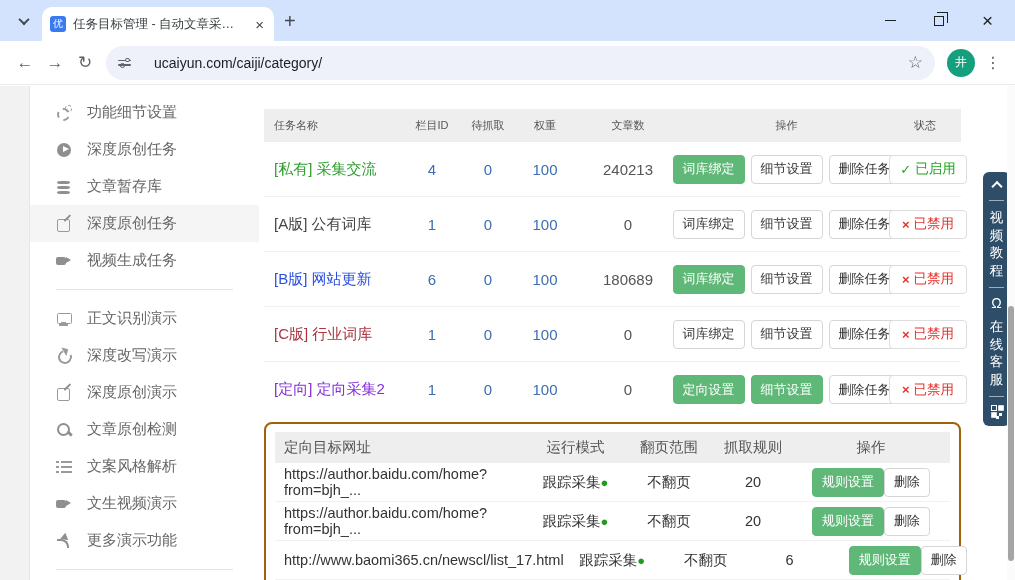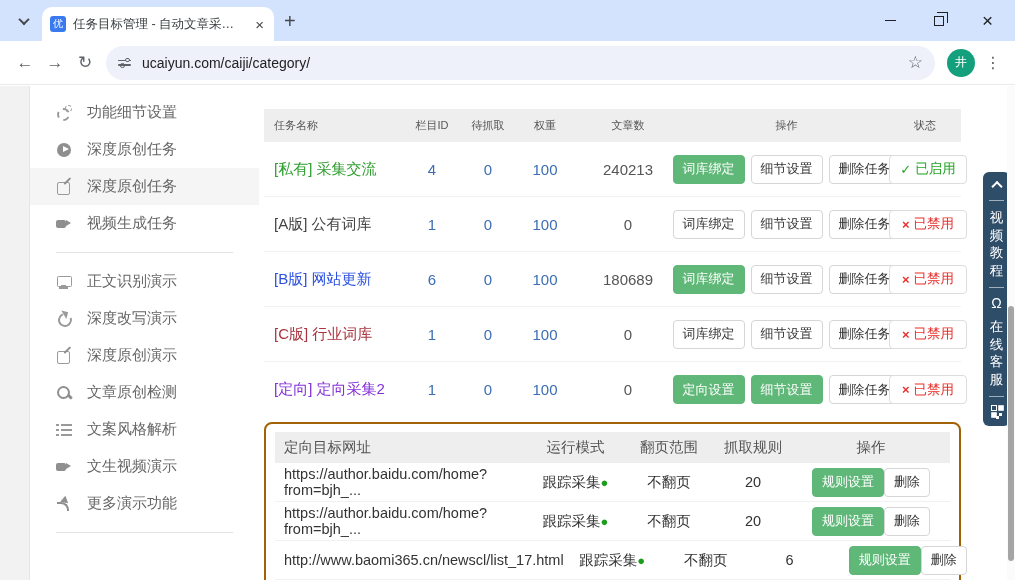--- a/index.html
+++ b/index.html
@@ -23,21 +23,21 @@
   .win-close { font-size:19px; color:#202124; line-height:1; }
 
   .toolbar { height:44px; background:#fff; display:flex; align-items:center; padding:0 10px; border-bottom:1px solid #e8eaed; }
   .nav-btn { width:30px; height:30px; display:flex; align-items:center; justify-content:center; font-size:17px; color:#5f6368; flex:none; }
   .omnibox { flex:1; height:34px; background:#eef1f9; border-radius:17px; display:flex; align-items:center; padding:0 12px; margin:0 6px; gap:10px; }
   .tune-ic { width:14px; height:12px; position:relative; flex:none; }
   .tune-ic:before, .tune-ic:after { content:""; position:absolute; left:0; width:13px; height:1.6px; background:#5f6368; border-radius:1px; }
   .tune-ic:before { top:3px; } .tune-ic:after { bottom:3px; }
   .tune-ic i { position:absolute; width:4.5px; height:4.5px; border-radius:50%; background:#eef1f9; border:1.6px solid #5f6368; }
   .tune-ic i.k1 { top:1px; left:7px; } .tune-ic i.k2 { bottom:1px; left:2px; }
-  .url-text { flex:1; font-size:14px; color:#202124; }
+  .url-text { flex:1; font-size:14px; color:#202124;margin-left:12px; }
   .star { font-size:17px; color:#5f6368; }
   .avatar { width:28px; height:28px; border-radius:50%; background:#14a07d; color:#fff; font-size:12px; display:flex; align-items:center; justify-content:center; margin:0 6px; flex:none; }
   .dots { font-size:16px; color:#5f6368; letter-spacing:0; padding:0 4px; }
 
   
   .page { position:absolute; top:86px; left:0; right:0; bottom:0; background:#fff; display:flex; }
   .gutter { width:30px; background:#f2f2f2; border-right:1px solid #e6e6e6; flex:none; }
   .sidebar { width:229px; flex:none; padding-top:8px; }
   .side-item { display:flex; align-items:center; gap:15px; padding:9px 10px 9px 26px; font-size:15px; color:#666; cursor:pointer; }
   .side-item.active { background:#f5f5f5; }
@@ -155,20 +155,24 @@
 
     <div class="sidebar">
       <div class="side-item">
           <span class="ic i-gear"></span>
           <span class="lbl">功能细节设置</span>
         </div>
       <div class="side-item">
           <span class="ic i-play"></span>
           <span class="lbl">深度原创任务</span>
         </div>
+      <div class="side-item">
+          <span class="ic i-db"></span>
+          <span class="lbl">文章暂存库</span>
+        </div>
       <div class="side-item active">
           <span class="ic i-edit"></span>
           <span class="lbl">深度原创任务</span>
         </div>
       <div class="side-item">
           <span class="ic i-cam"></span>
           <span class="lbl">视频生成任务</span>
         </div>
       <div class="side-div"></div>
       <div class="side-item">

